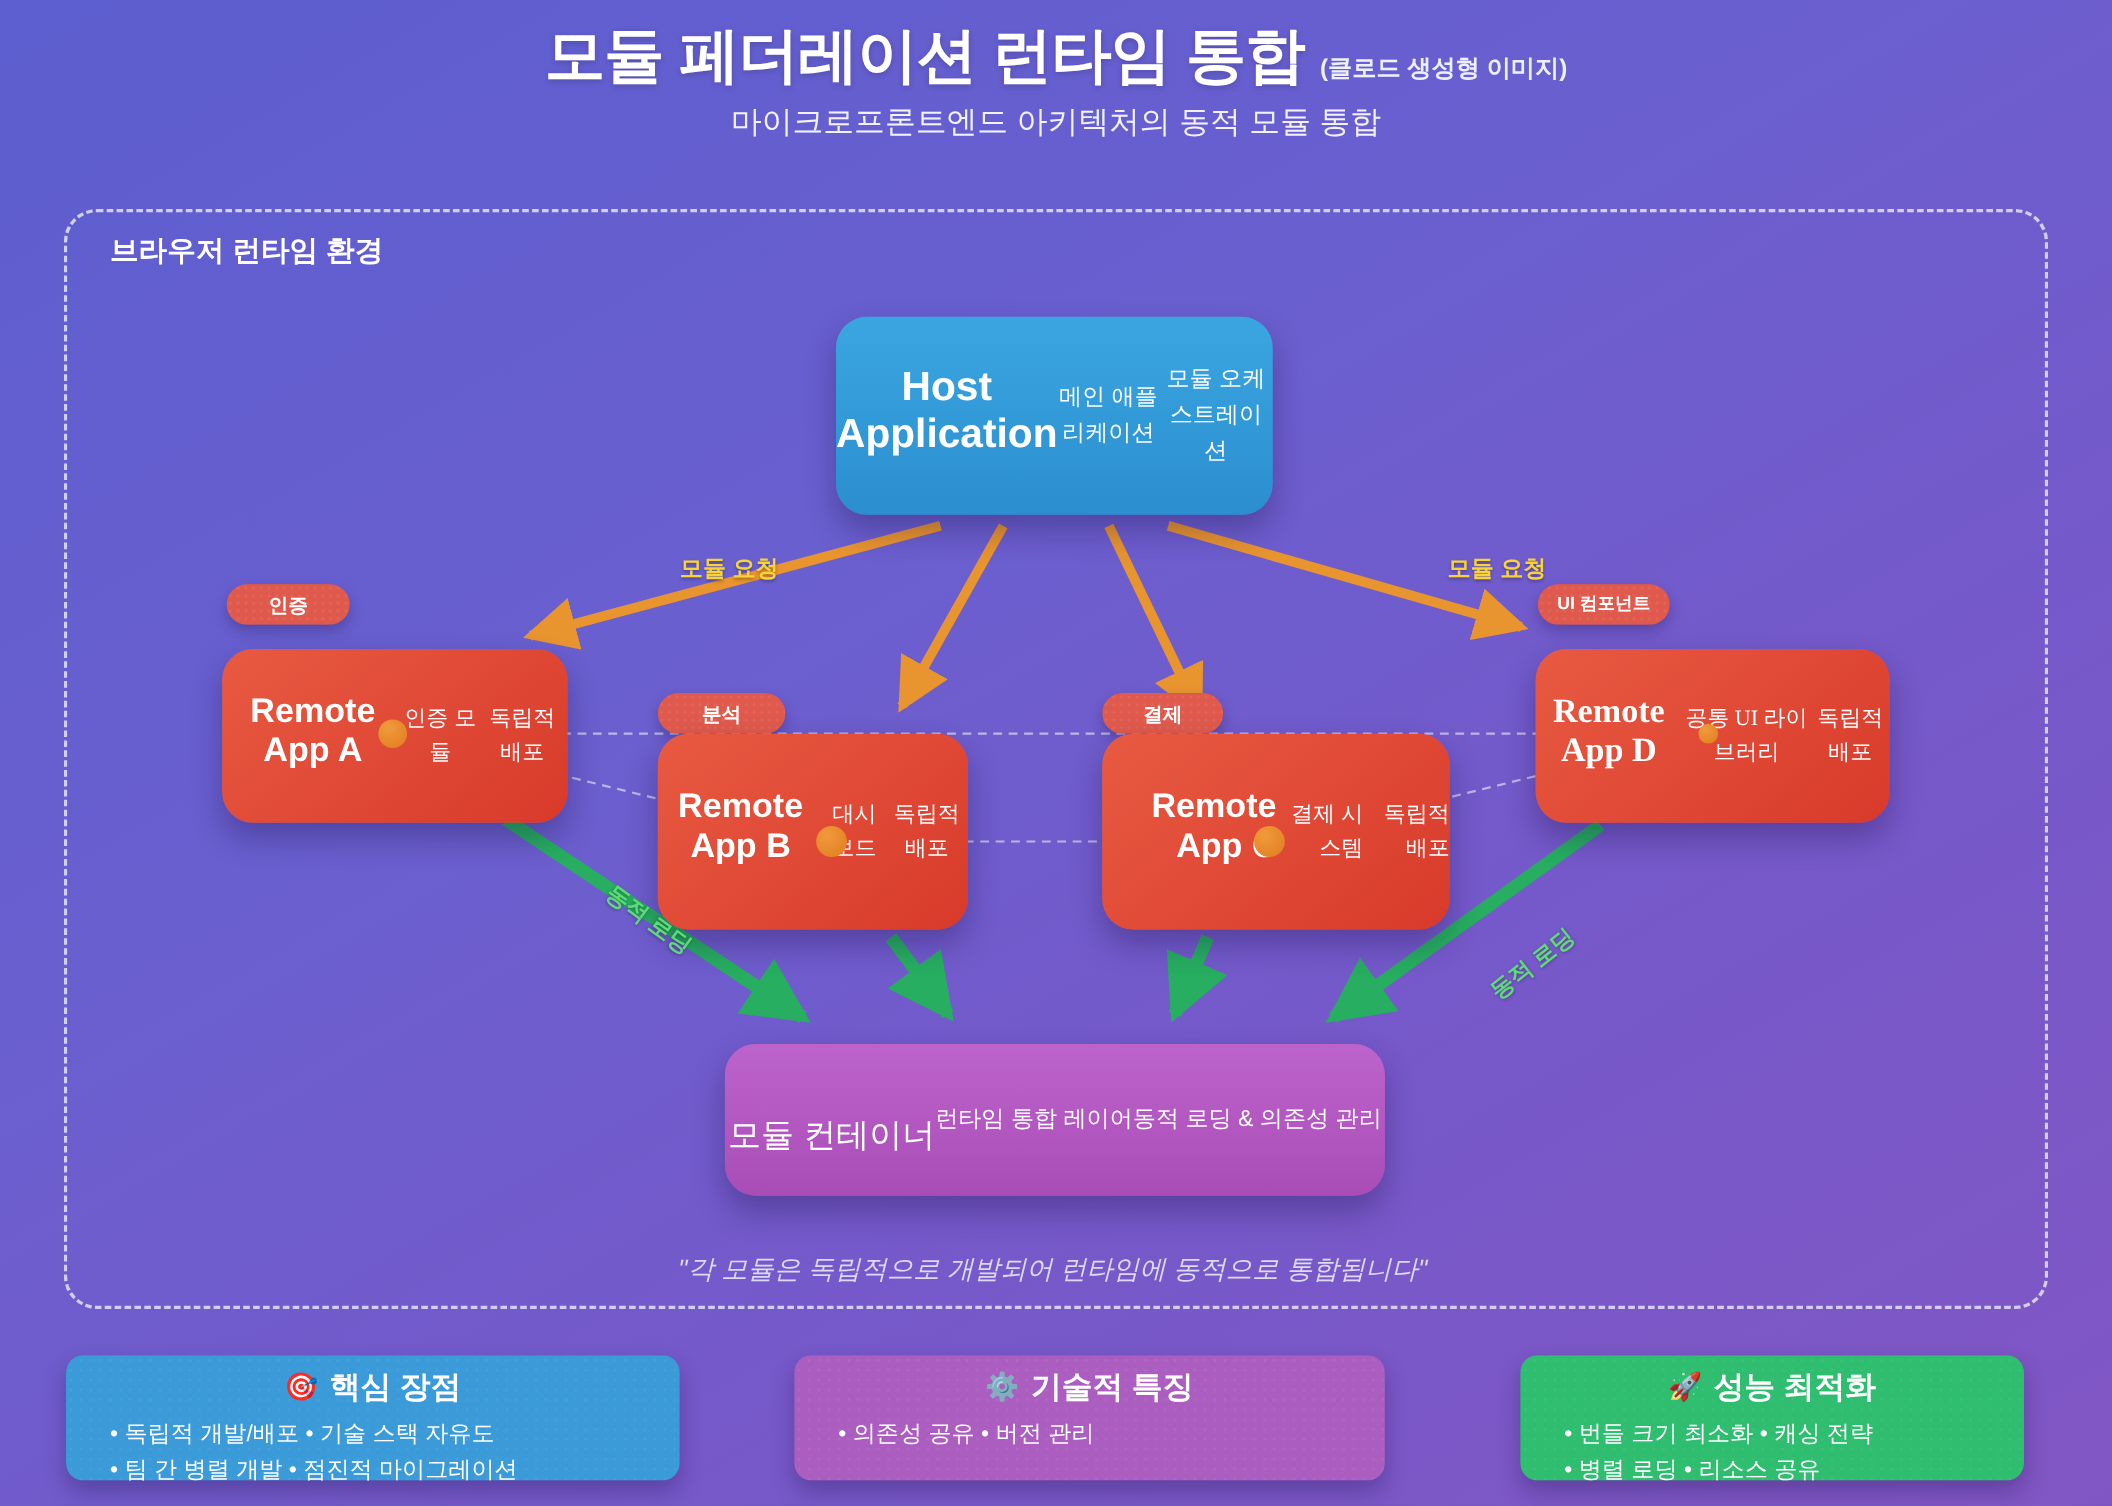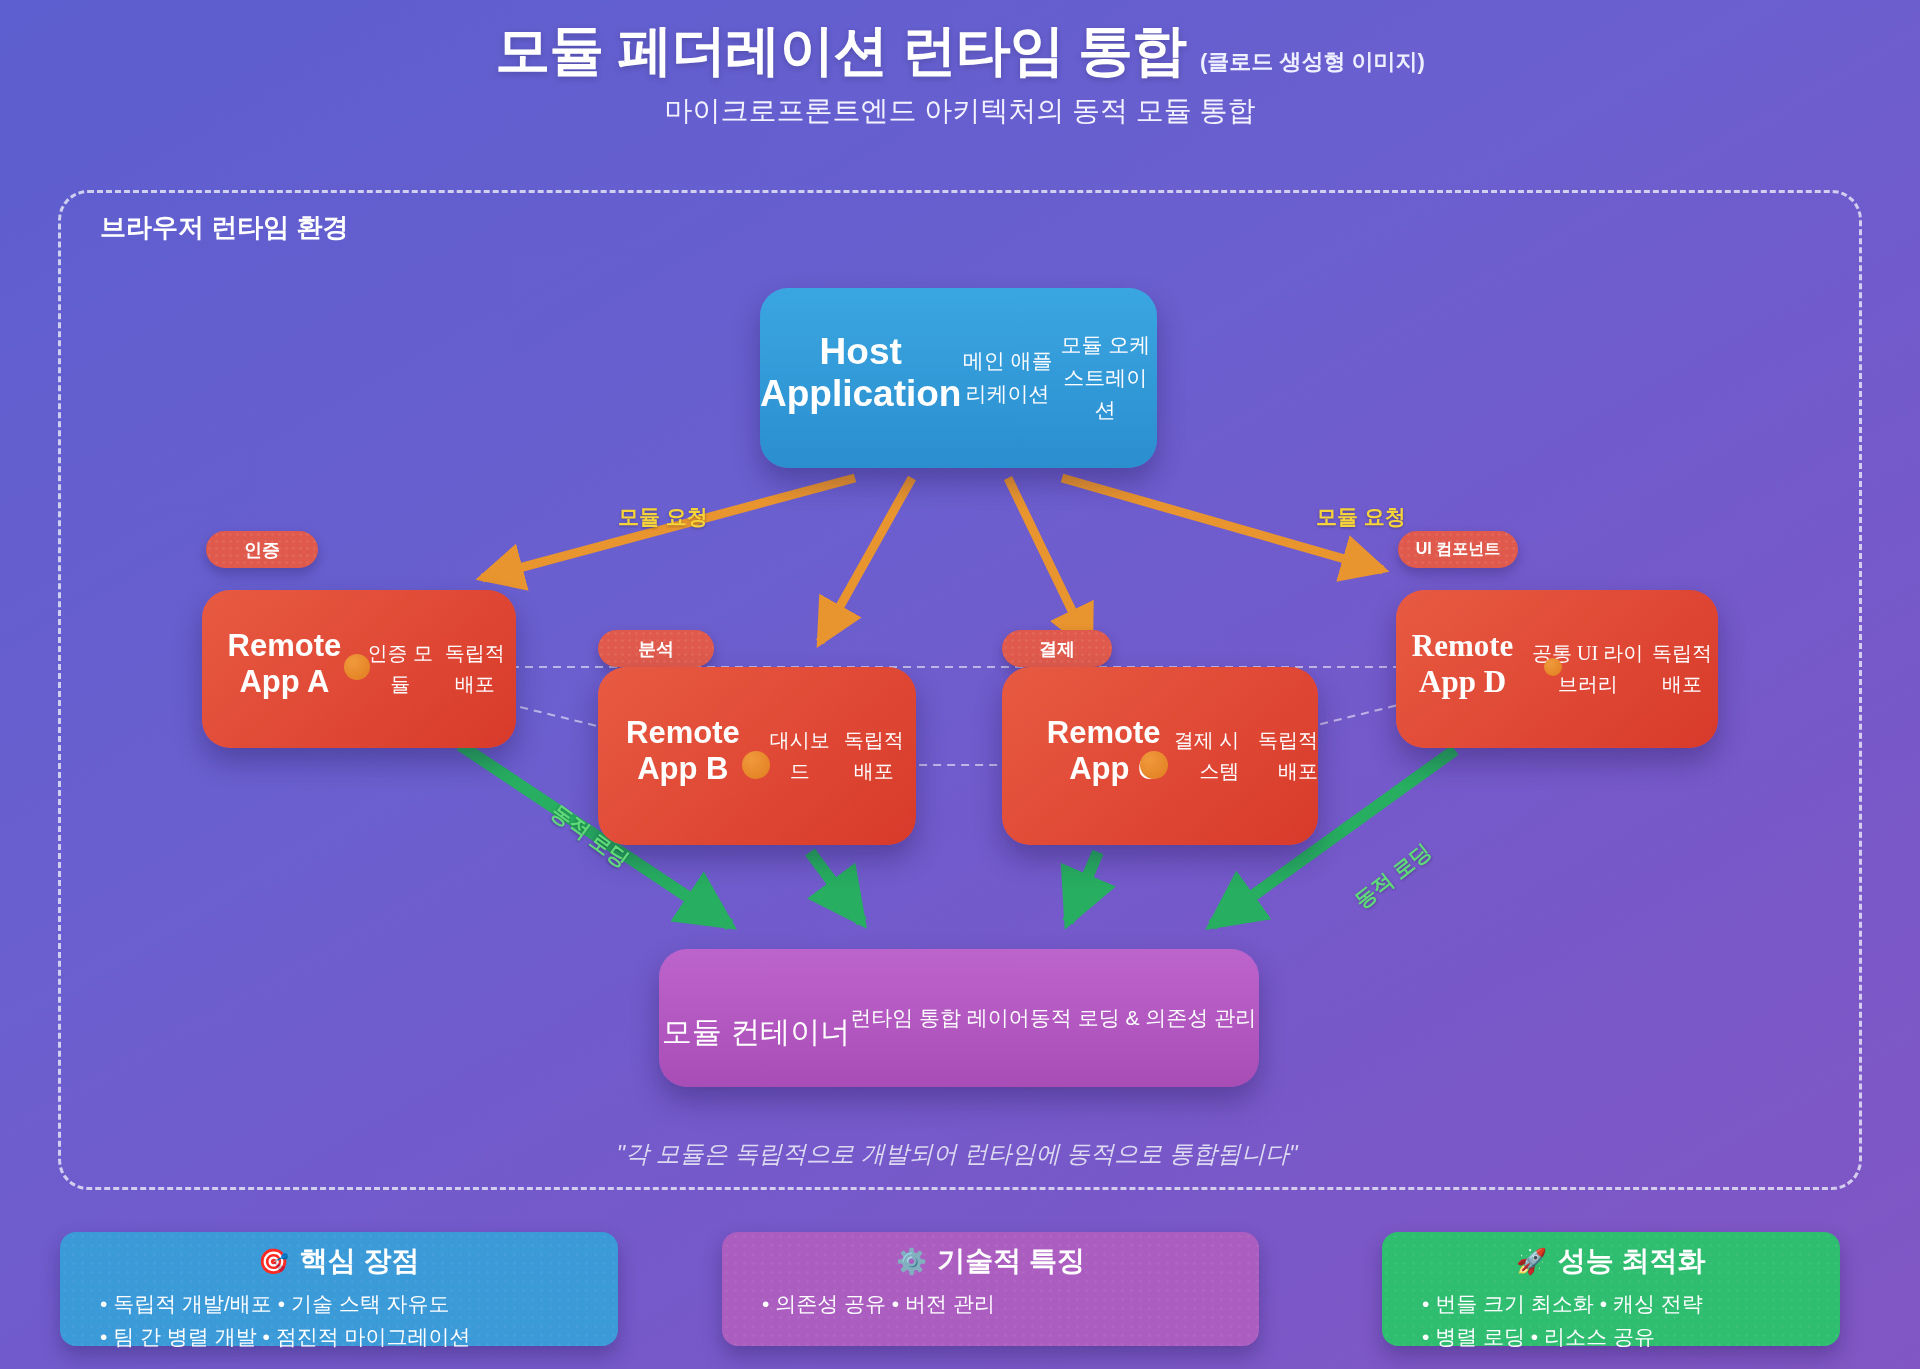--- a/index.html
+++ b/index.html
@@ -21,21 +21,21 @@
   
   .node{position:absolute;z-index:2;border-radius:28px;display:flex;flex-direction:row;align-items:center;justify-content:center;text-align:center;box-shadow:0 14px 28px rgba(20,10,60,.30);
     background-image:radial-gradient(rgba(255,255,255,.05) 1px,transparent 1.6px);background-size:9px 9px;}
   .host{left:760px;top:288px;width:397px;height:180px;background-color:#319ad8;background:linear-gradient(180deg,#3aa6e1,#2b8ecf);}
   .host .node-title{font-size:37px;font-weight:800;margin-bottom:10px;}
   .node-line{font-size:21px;line-height:1.55;color:#fdfdff;}
   .remote{background:linear-gradient(140deg,#e85a42,#d83a2a);}
   .remote .node-title{font-size:31px;font-weight:800;margin-bottom:10px;}
   .remote .node-line{font-size:20px;line-height:1.55;}
   .remote-a{left:202px;top:590px;width:314px;height:158px;}
-  .remote-b{left:598px;top:667px;width:318px;height:178px;}
+  .remote-b{left:598px;top:667px;width:282px;height:178px;}
   .remote-c{left:1002px;top:667px;width:316px;height:178px;text-align:right;}
   .remote-d{left:1396px;top:590px;width:322px;height:158px;font-family:Liberation Serif, serif;}
   .container-box{left:659px;top:949px;width:600px;height:138px;background:linear-gradient(180deg,#bd64cc,#a84db5);}
   .container-box .node-title{font-size:30px;font-weight:400;margin-bottom:8px;margin-top:36px;}
   
   .badge{position:absolute;z-index:2;display:flex;align-items:center;justify-content:center;border-radius:999px;background:#df5a4c;color:#fff;font-weight:700;font-size:18px;box-shadow:0 6px 12px rgba(20,10,60,.25);
     background-image:radial-gradient(rgba(255,255,255,.08) 1px,transparent 1.6px);background-size:7px 7px;}
   .badge-a{left:206px;top:531px;width:112px;height:37px;}
   .badge-b{left:598px;top:630px;width:116px;height:37px;}
   .badge-c{left:1002px;top:630px;width:110px;height:37px;}

